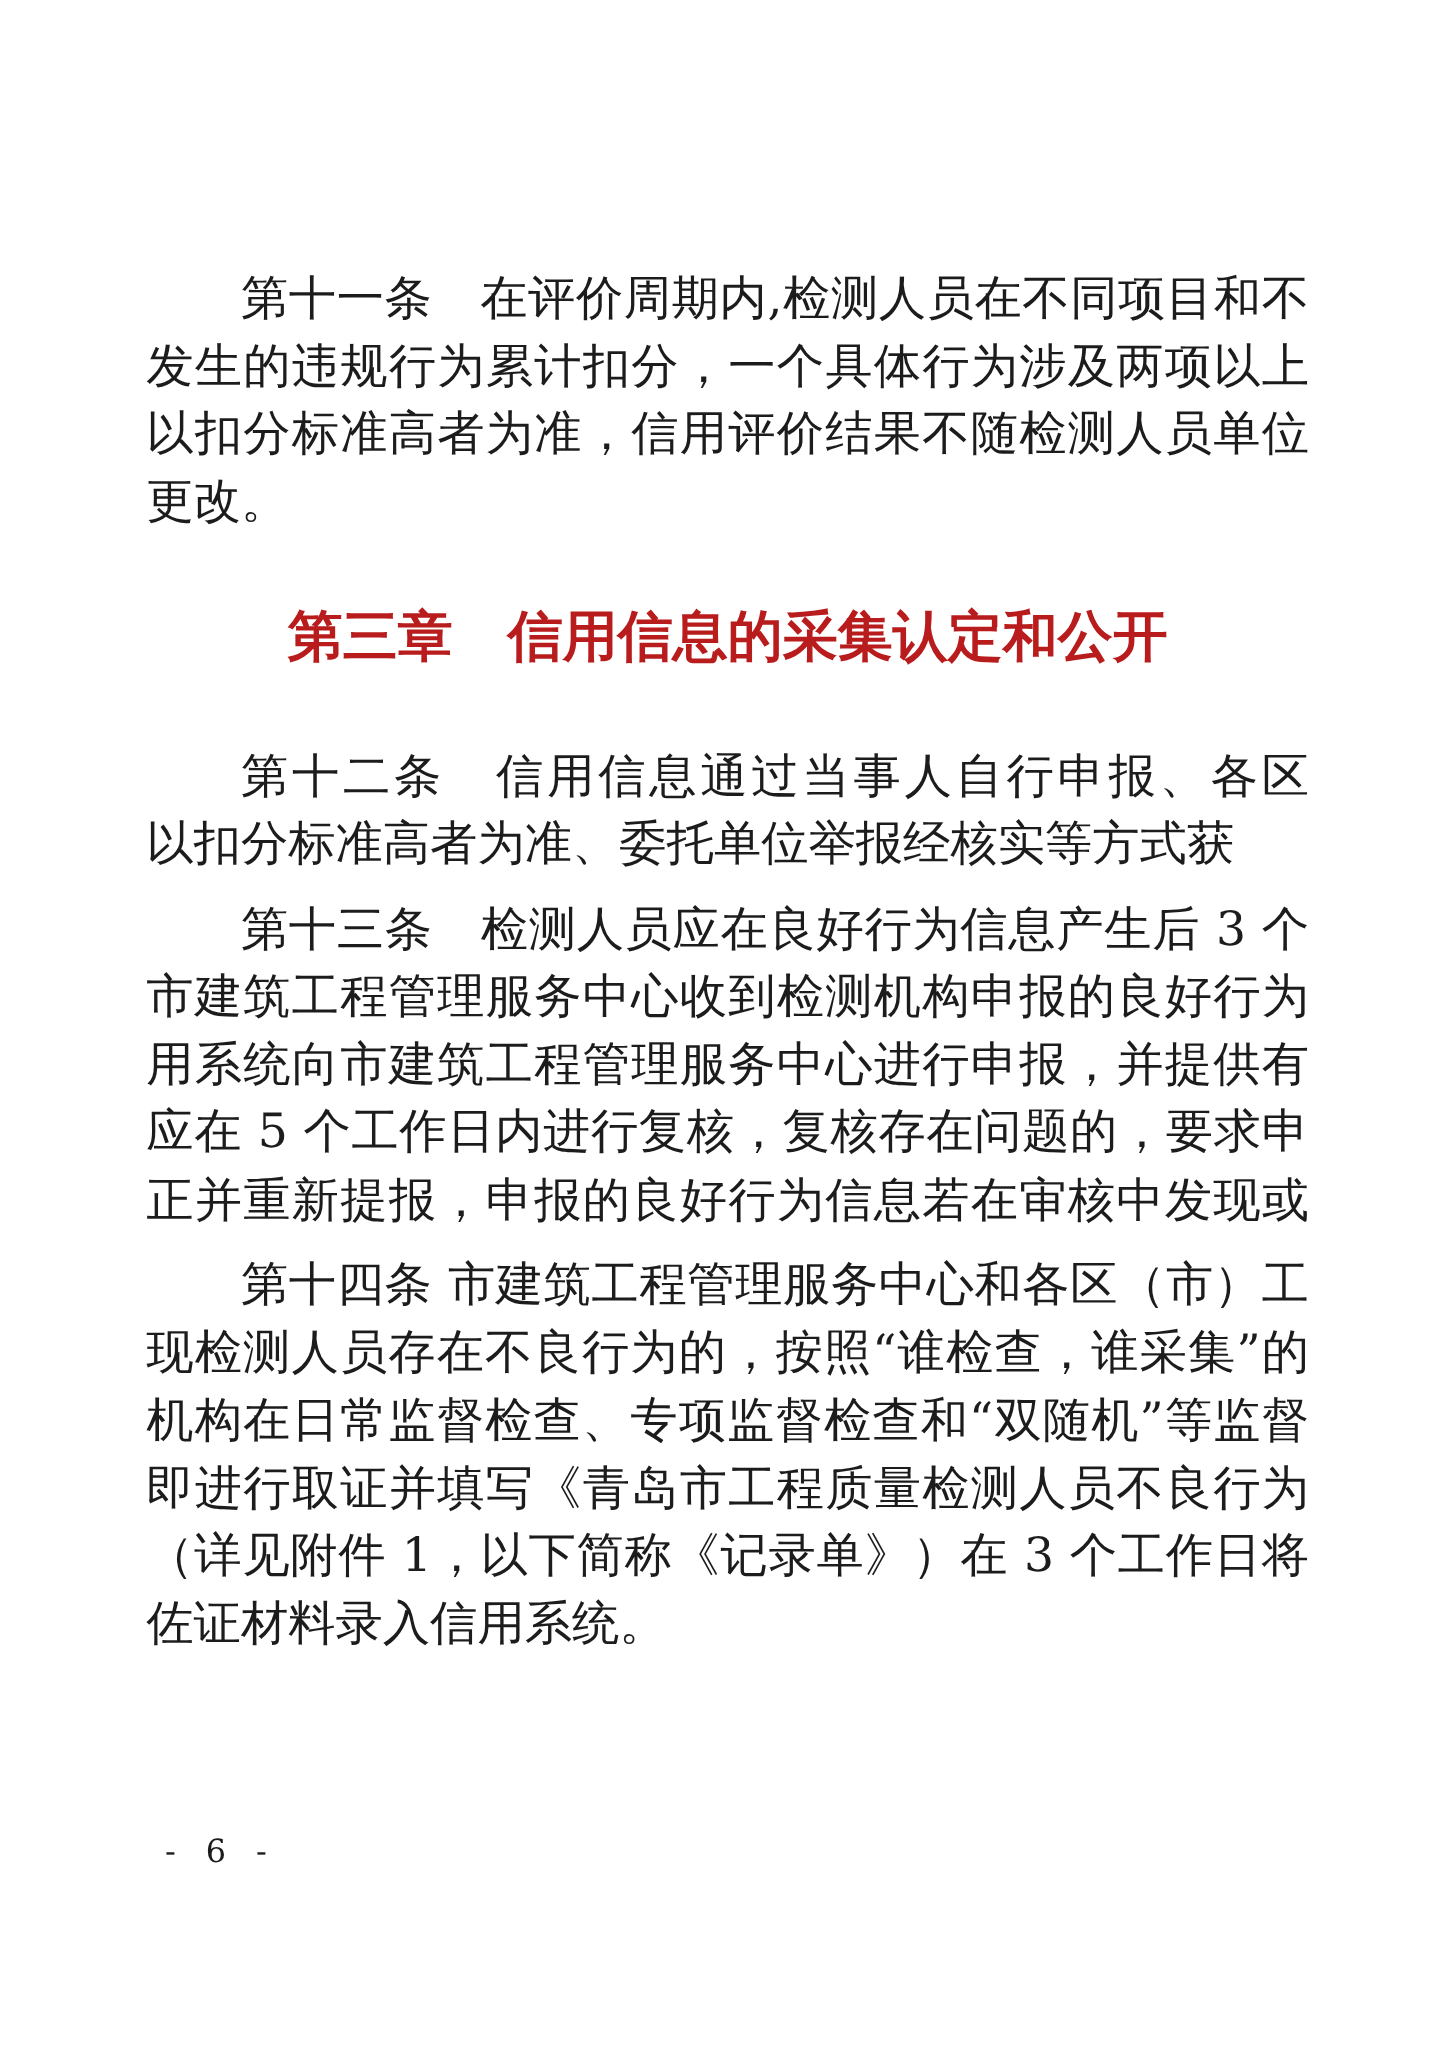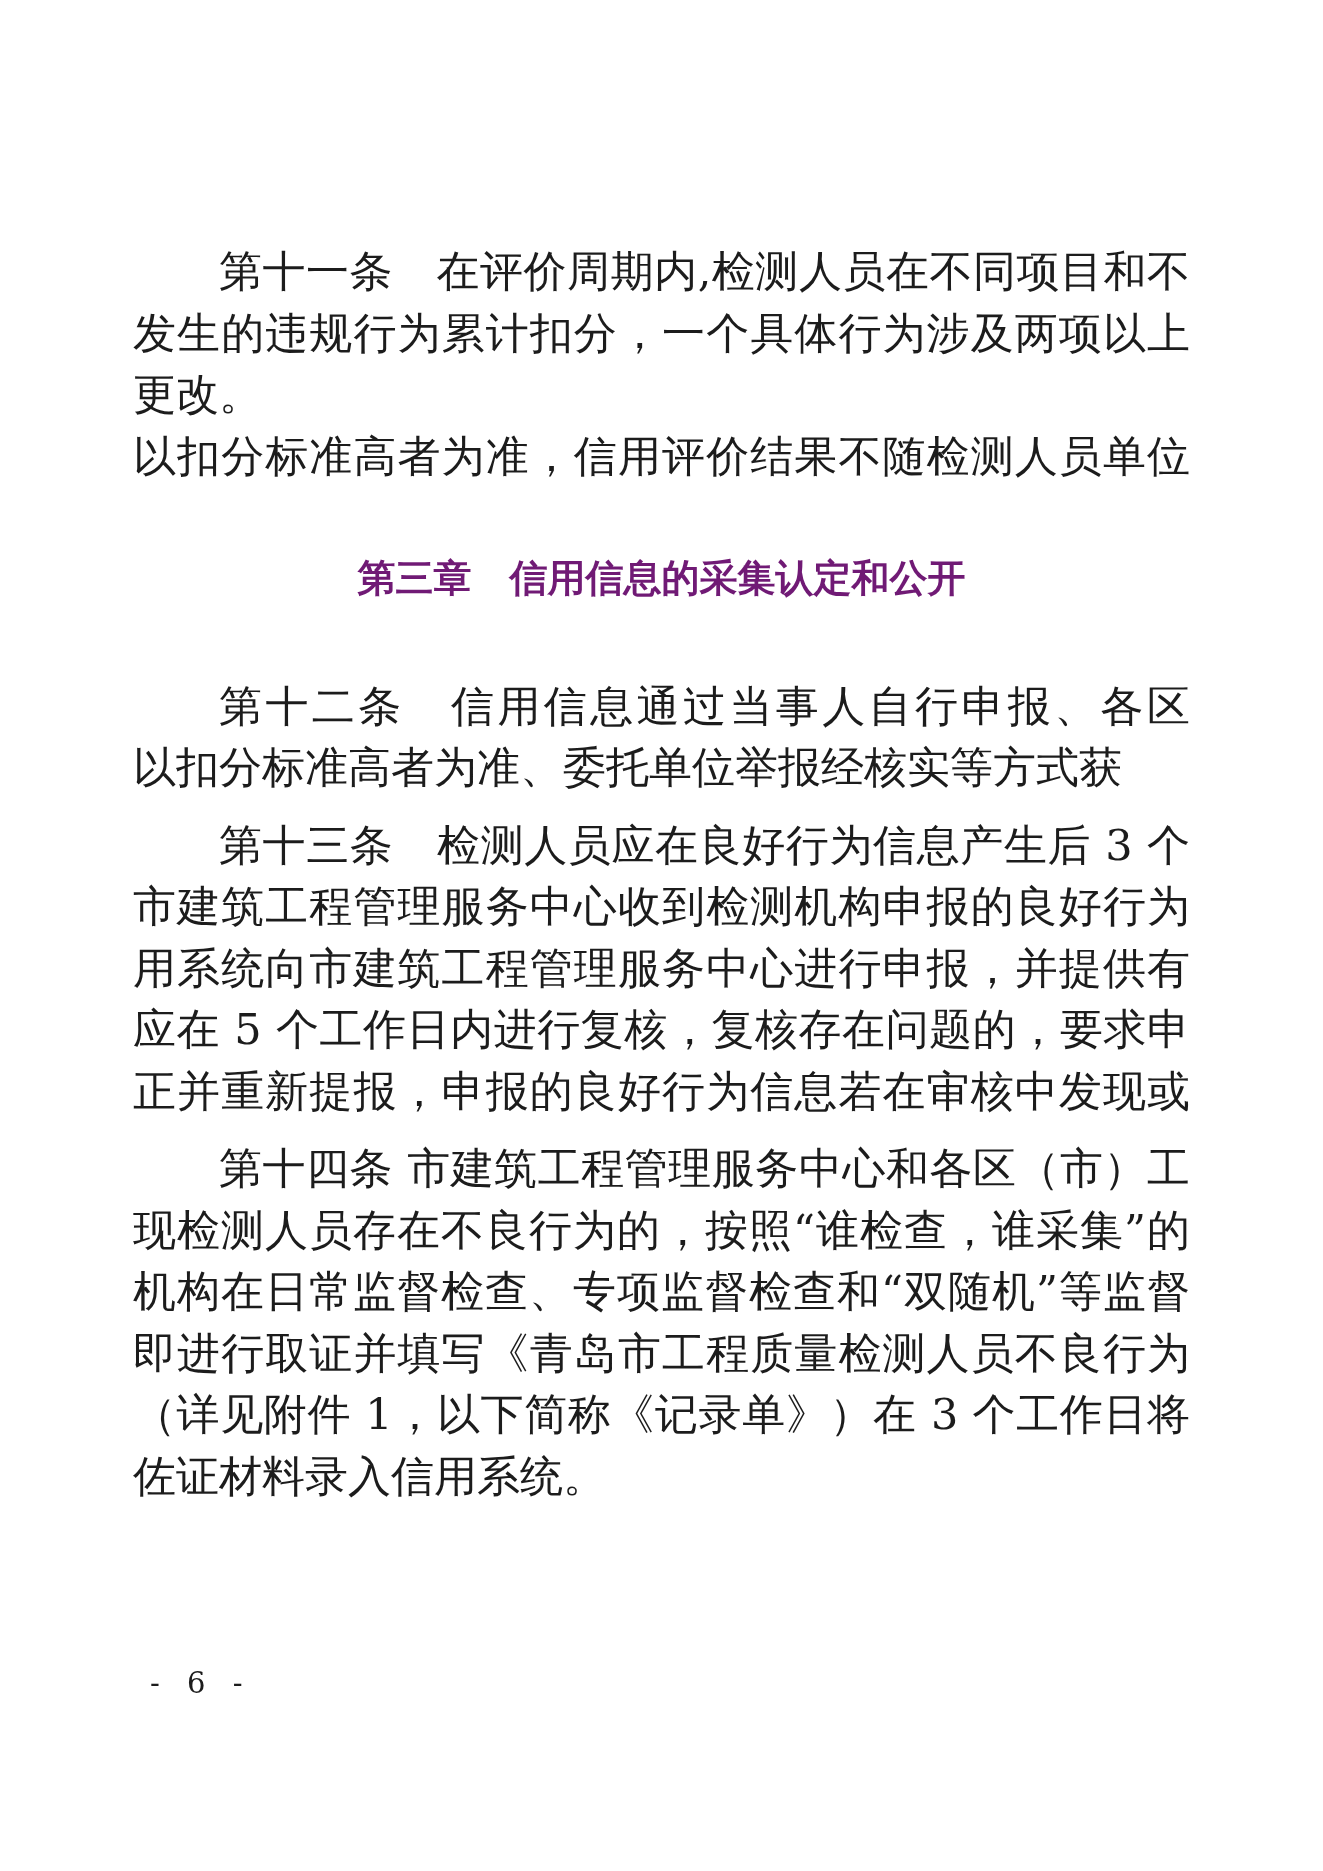--- a/index.html
+++ b/index.html
@@ -32,44 +32,44 @@
   }
   .end { text-align: left; }
   .indent { text-indent: 2em; }
   .heading {
     height: 61.5px;
     line-height: 61.5px;
     margin: 61px 0 66px 0;
     text-align: center;
     font-family: Liberation Serif, serif;
     font-weight: bold;
-    font-size: 38px;
-    color: #701a75;
+    font-size: 50px;
+    color: #b91c1c;
   }
   .page-num {
     position: absolute;
     left: 150px;
     top: 1666px;
     font-size: 29px;
     letter-spacing: 9px;
     color: #1c1c1c;
   }
 </style>
 </head>
 <body>
 
 <div class="page">
   <div class="content">
 
     <p class="para">
       </p>
       <div class="line fill indent">第十一条　在评价周期内,检测人员在不同项目和不同工作阶段</div>
       <div class="line fill">发生的违规行为累计扣分，一个具体行为涉及两项以上违规行为的，</div>
+      <div class="line fill">以扣分标准高者为准，信用评价结果不随检测人员单位变动而进行</div>
       <div class="line end">更改。</div>
-      <div class="line fill">以扣分标准高者为准，信用评价结果不随检测人员单位变动而进行</div>
     <p></p>
 
     <div class="heading">第三章　信用信息的采集认定和公开</div>
 
     <p class="para">
       </p>
       <div class="line fill indent">第十二条　信用信息通过当事人自行申报、各区（市）以下简称</div>
       <div class="line end">以扣分标准高者为准、委托单位举报经核实等方式获取。</div>
     <p></p>
 

